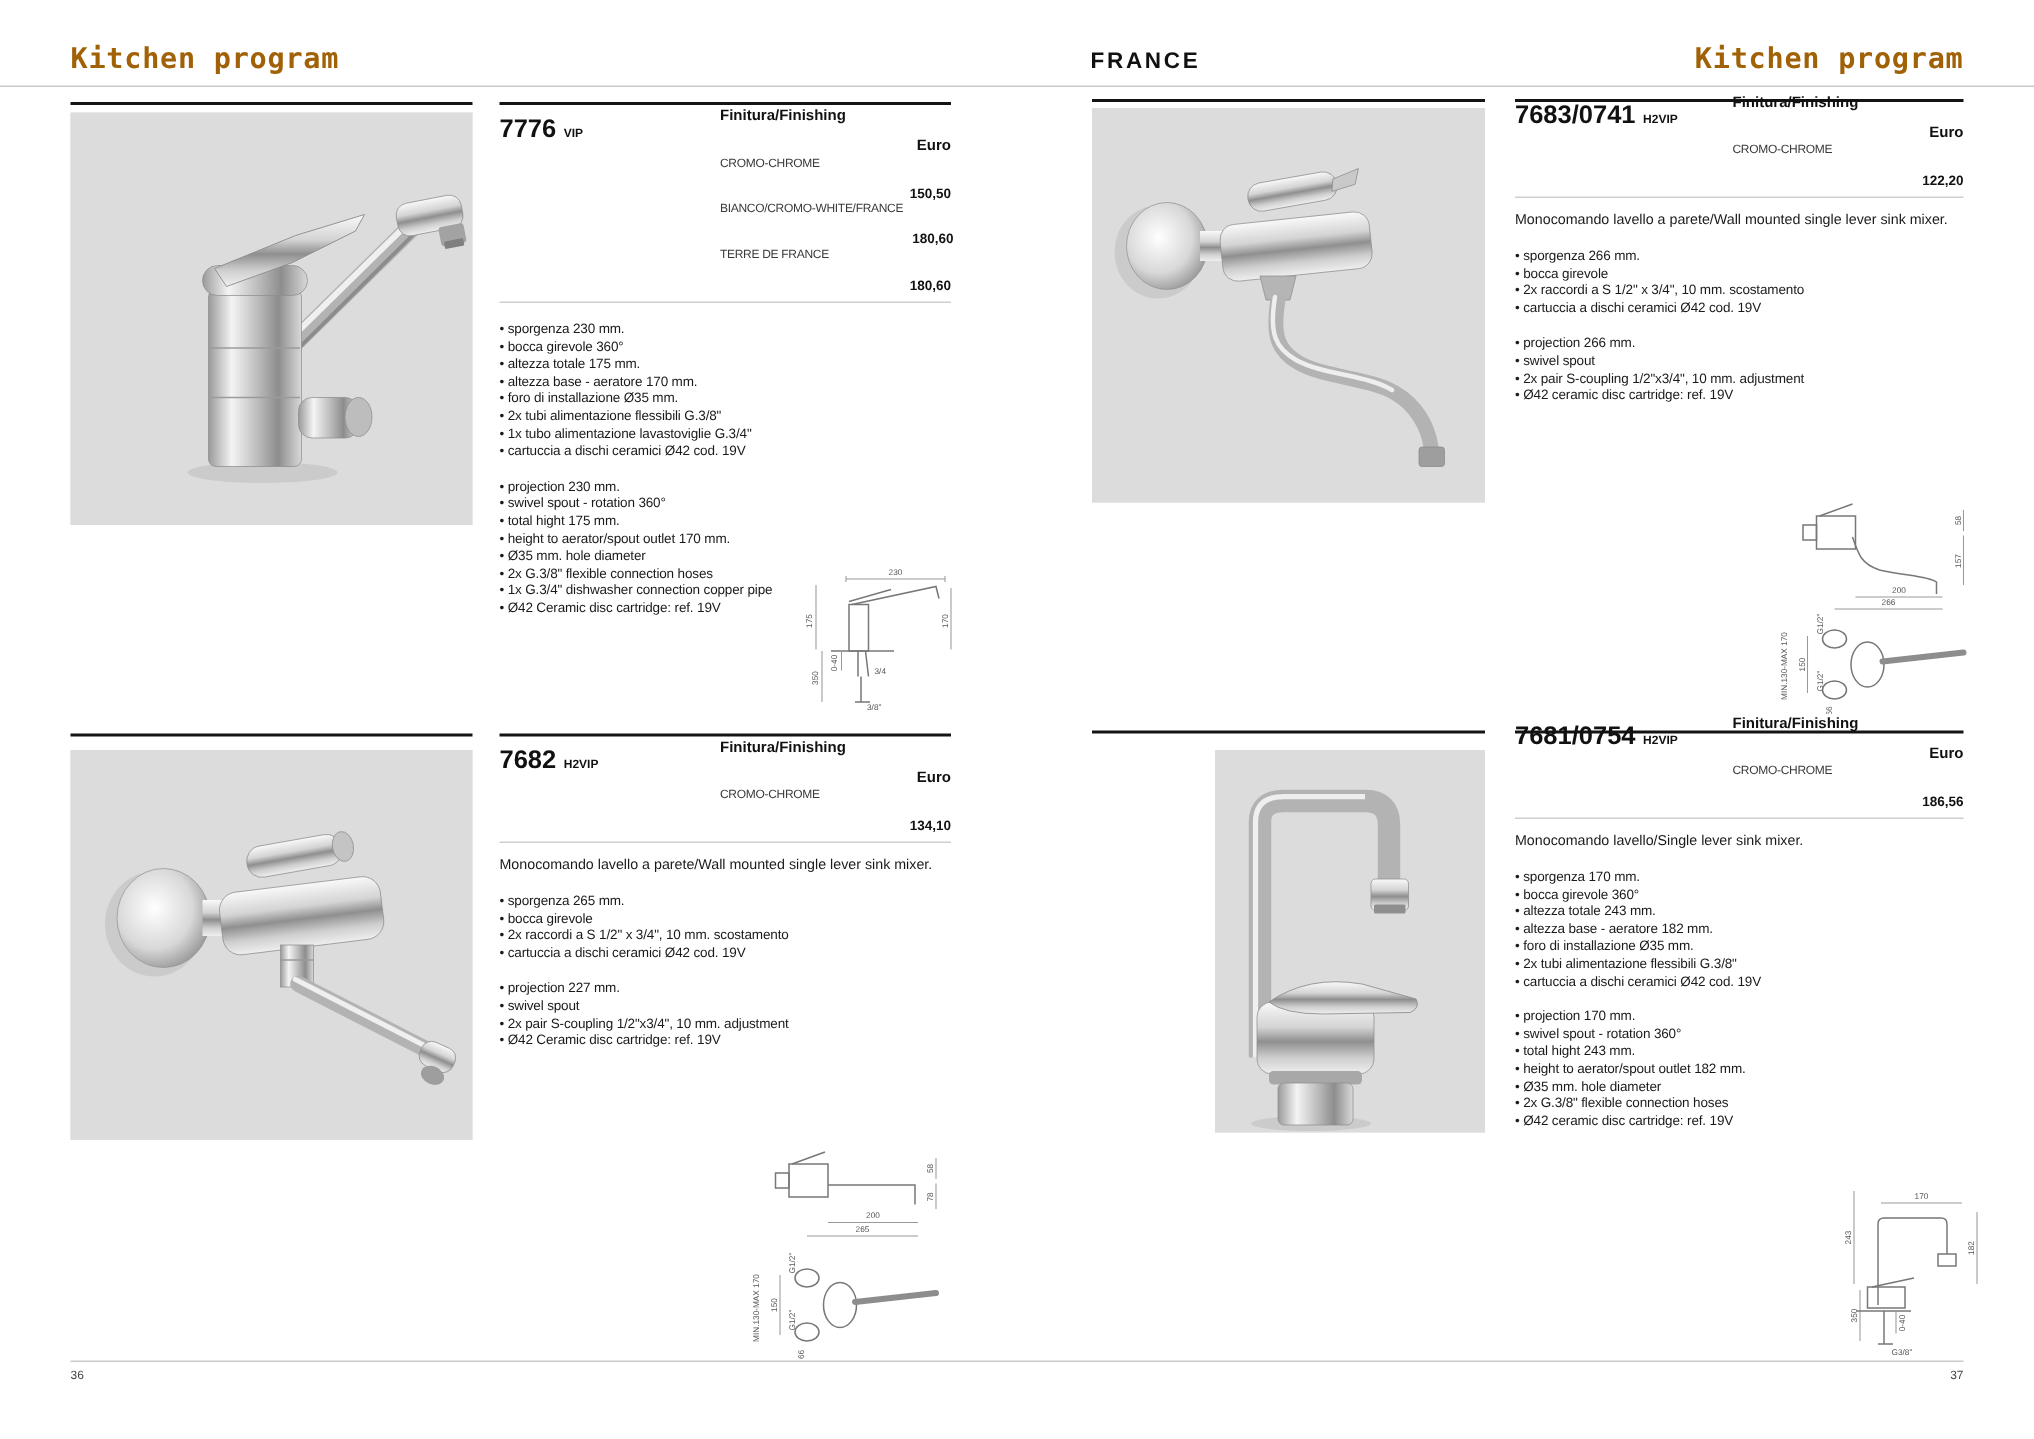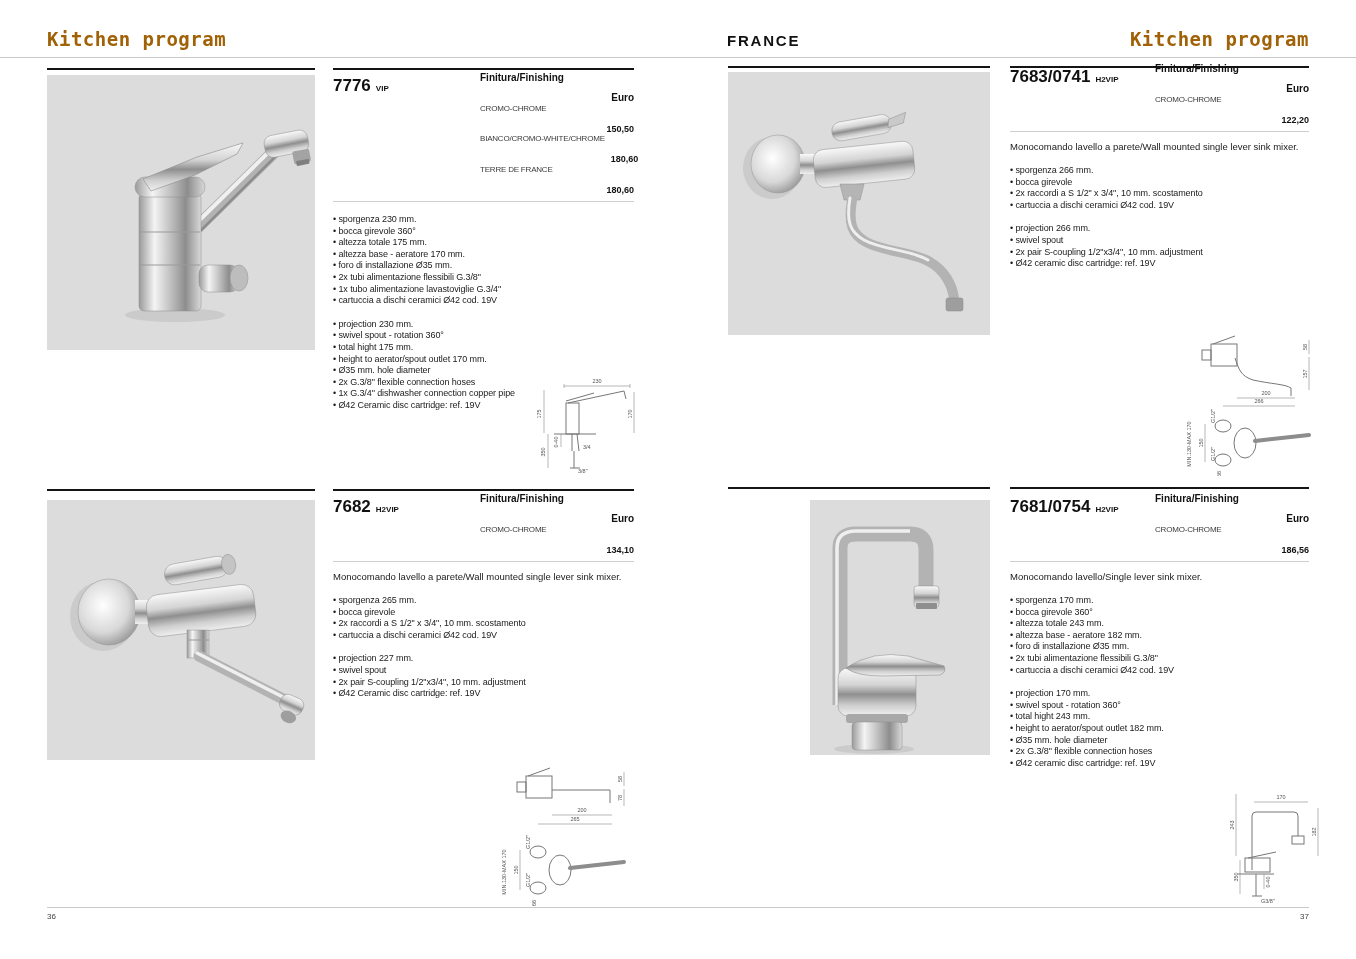--- a/index.html
+++ b/index.html
@@ -116,21 +116,21 @@
       <div class="fintable">
         <div class="finrow finhead">
           <span class="finname">Finitura/Finishing</span>
           <span class="finprice">Euro</span>
         </div>
         <div class="finrow">
           <span class="finname">CROMO-CHROME</span>
           <span class="finprice">150,50</span>
         </div>
         <div class="finrow">
-          <span class="finname">BIANCO/CROMO-WHITE/CHROME</span>
+          <span class="finname">BIANCO/CROMO-WHITE/FRANCE</span>
           <span class="finprice">180,60</span>
         </div>
         <div class="finrow">
           <span class="finname">TERRE DE FRANCE</span>
           <span class="finprice">180,60</span>
         </div>
       </div>
     </div>
     <ul class="specs">
         <li>sporgenza 230 mm.</li>
@@ -347,21 +347,21 @@
       <path d="M 27 205 L 27 48 Q 27 31 46 31 L 100 31" fill="none" stroke="#efefef" stroke-width="3.5"></path>
       <rect x="104" y="86" width="25" height="21" rx="3" fill="url(#chromeV)" stroke="#8e8e8e" stroke-width="0.5"></rect>
       <rect x="106" y="103" width="21" height="6" rx="1" fill="#8f8f8f"></rect>
       <rect x="28" y="168" width="78" height="48" rx="10" fill="url(#chromeV)" stroke="#8e8e8e" stroke-width="0.5"></rect>
       <path d="M 36 168 Q 62 150 98 156 L 134 166 Q 137 172 130 175 L 72 176 Q 46 176 36 168 Z" fill="url(#chromeV)" stroke="#909090" stroke-width="0.6"></path>
       <rect x="36" y="214" width="62" height="9" rx="3" fill="#a8a8a8"></rect>
       <rect x="42" y="222" width="50" height="28" rx="4" fill="url(#chromeH)" stroke="#8e8e8e" stroke-width="0.5"></rect>
     </svg>
   </div>
 
-  <div class="tcol" style="left:1010px;top:494px;width:299px">
+  <div class="tcol" style="left:1010px;top:478px;width:299px">
     <div class="phead">
       <div class="codewrap">
         <span class="code">7681/0754</span><span class="suffix">H2VIP</span>
       </div>
       <div class="fintable">
         <div class="finrow finhead">
           <span class="finname">Finitura/Finishing</span>
           <span class="finprice">Euro</span>
         </div>
         <div class="finrow">

